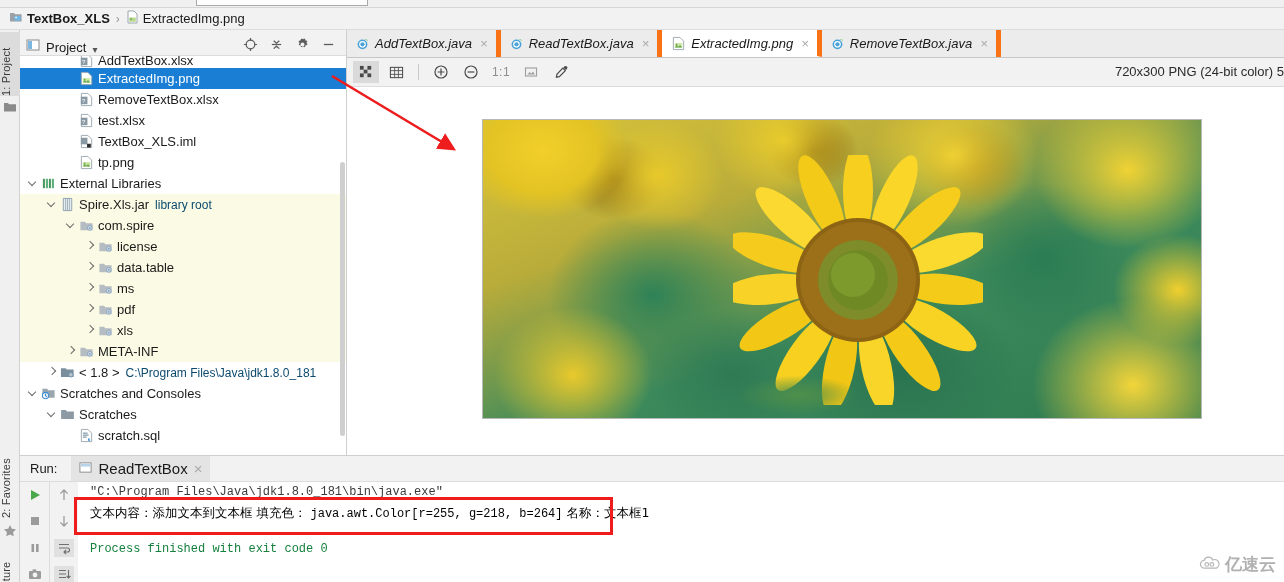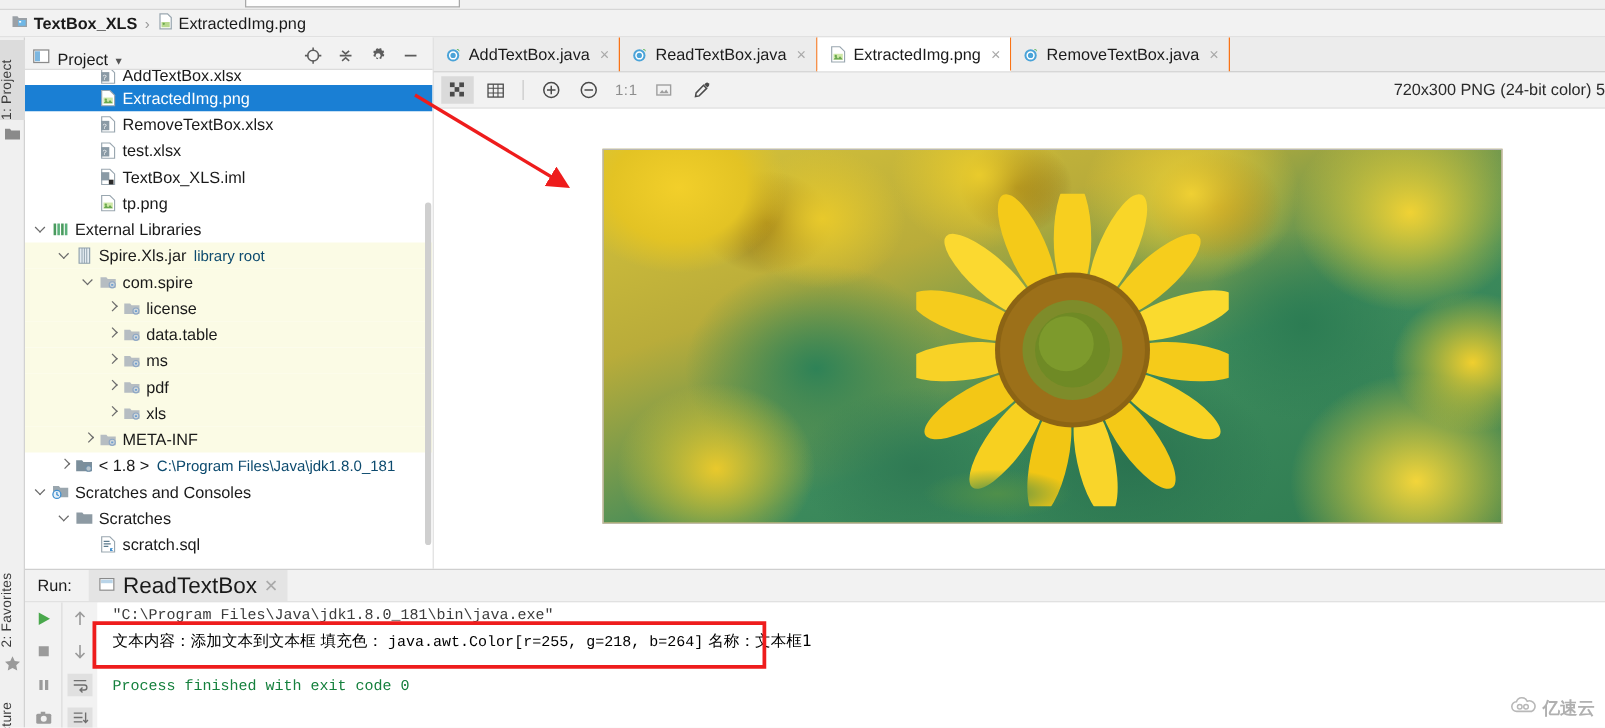--- a/index.html
+++ b/index.html
@@ -90,22 +90,22 @@
   }
 
   
   .tabbar {
     position: absolute; left: 347px; top: 30px; width: 937px; height: 28px;
     background: #ececec; display: flex; align-items: flex-end;
     border-bottom: 1px solid #c6c6c6;
   }
   .tab {
     height: 27px; display: flex; align-items: center; gap: 5px;
-    padding: 0 8px 0 9px; font-size: 13px; border-right: 1px solid #f97316;
-    background: #ececec; color: #1a1a1a; position: relative;
+    padding: 0 8px 0 9px; font-size: 13px; border-right: 5px solid #f97316;
+    background: #ececec; color: #1a1a1a; position: relative; font-style: italic;
   }
   .tab.active { background: #fff; border-bottom: 1px solid #fff; }
   .tab .x { color: #a9a9a9; font-size: 13px; margin-left: 3px; }
 
   
   .imgtoolbar {
     position: absolute; left: 347px; top: 58px; width: 937px; height: 29px;
     background: #f2f2f2; border-bottom: 1px solid #dcdcdc;
     display: flex; align-items: center; padding-left: 6px; gap: 4px;
   }
@@ -137,21 +137,21 @@
     position: absolute; left: 20px; top: 455px; width: 1264px; height: 127px;
     background: #fff; border-top: 1px solid #cfcfcf;
   }
   .run-header {
     height: 26px; background: #f2f2f2; display: flex; align-items: center;
     padding-left: 10px; gap: 0px; border-bottom: 1px solid #dcdcdc;
   }
   .run-label { font-size: 13px; margin-right: 14px; }
   .run-tab {
     display: flex; align-items: center; gap: 6px; height: 25px; padding: 0 8px;
-    background: #e4e4e4; font-size: 18px; text-align: right;
+    background: #e4e4e4; font-size: 15px; text-align: right;
   }
   .run-tab .x { color: #a9a9a9; }
   .run-gutter {
     position: absolute; left: 0; top: 26px; width: 58px; height: 101px; background: #f2f2f2;
     display: flex;
   }
   .gcol { width: 29px; display: flex; flex-direction: column; align-items: center; padding-top: 4px; gap: 9px; }
   .gcol.second { border-left: 1px solid #dcdcdc; }
   .gbtn { width: 20px; height: 20px; display: flex; align-items: center; justify-content: center; }
   .gbtn.box { background: #e0e0e0; }
@@ -166,21 +166,21 @@
   .cline.cn { font-family: "DejaVu Sans", sans-serif; font-size: 12.5px; color: #000; }
   .cline.cn .mono { font-family: "Liberation Mono", monospace; font-size: 12px; }
   .redbox {
     position: absolute; left: 74px; top: 497px; width: 539px; height: 38px;
     border: 3px solid #ee1c1c; pointer-events: none;
   }
 
   
   .watermark {
     position: absolute; right: 8px; bottom: 6px; display: flex; align-items: center; gap: 4px;
-    color: #b0b0b0; font-family: "DejaVu Sans", sans-serif; font-size: 14px; font-weight: bold;
+    color: #b0b0b0; font-family: "DejaVu Sans", sans-serif; font-size: 17px; font-weight: bold;
   }
 </style>
 </head>
 <body>
 
 <div id="app">
 
   <div class="toolstrip">
     <div class="pill"></div>
   </div>

